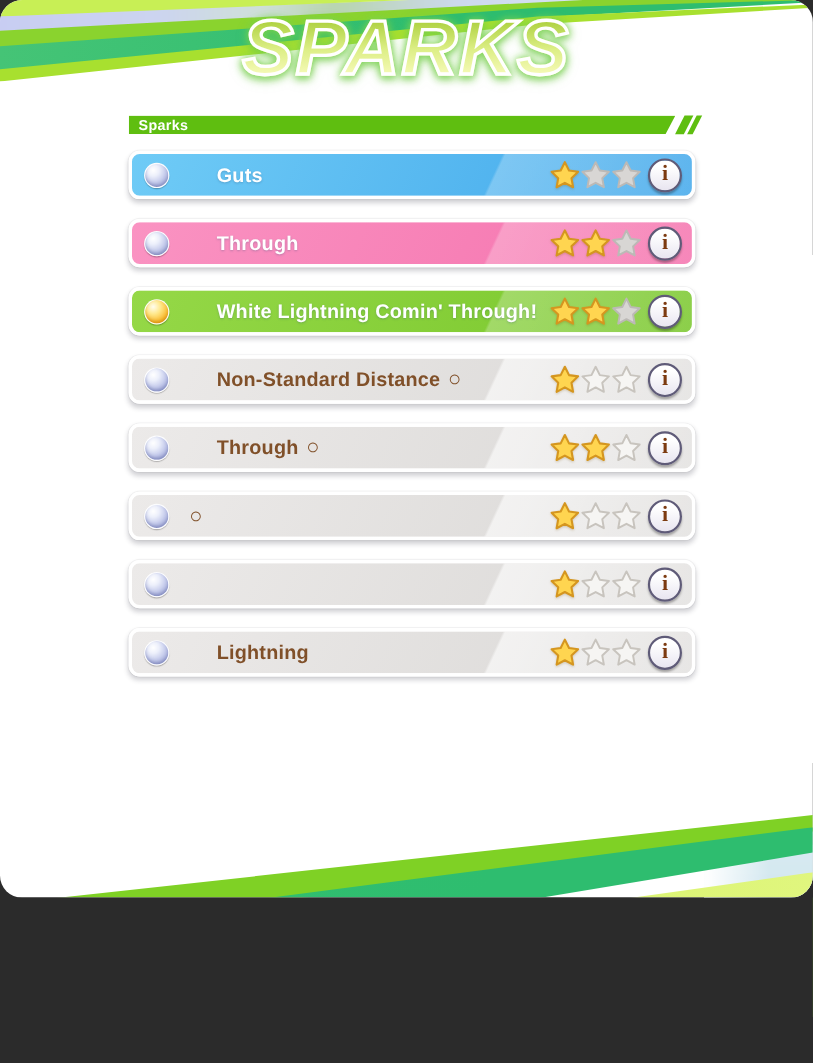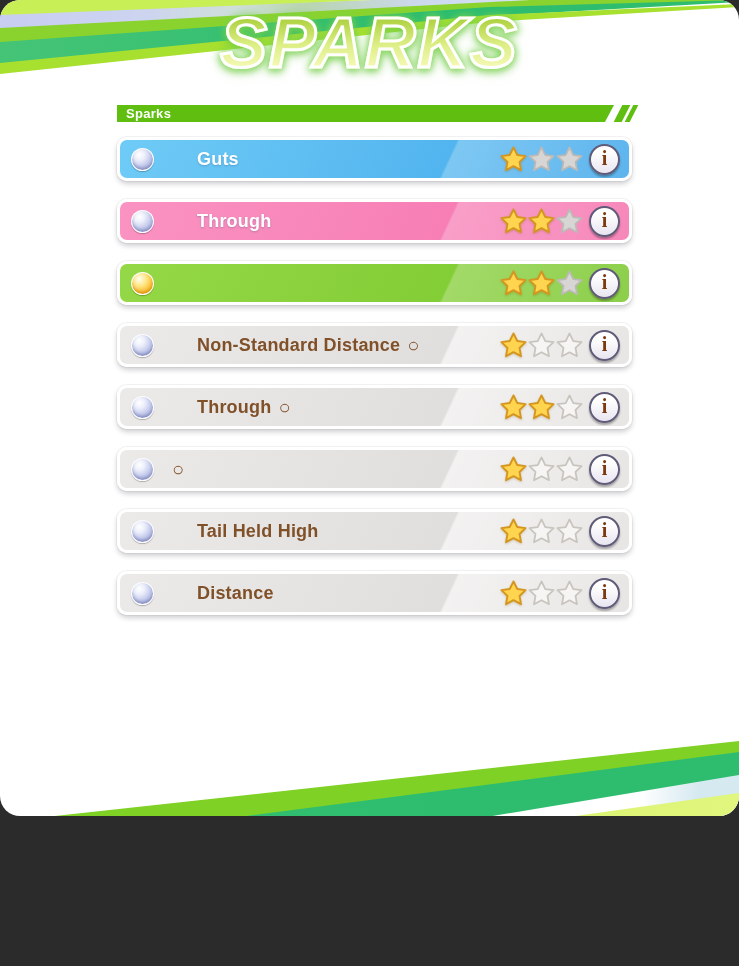--- a/index.html
+++ b/index.html
@@ -202,20 +202,21 @@
               <path d="M13 2.2 L16.4 9 L23.8 10 L18.4 15.2 L19.7 22.6 L13 19 L6.3 22.6 L7.6 15.2 L2.2 10 L9.6 9 Z"></path>
             </svg>
           </span>
         </span>
       <span class="info">
           <i>i</i>
         </span>
     </div>
       <div class="row row--green">
       <span class="radio radio--selected"></span>
+      <span class="label">White Lightning Comin' Through!</span>
 
       <span class="stars">
           <span class="star-wrap">
             <svg class="star star--gold" viewBox="0 0 26 26">
               <path d="M13 2.2 L16.4 9 L23.8 10 L18.4 15.2 L19.7 22.6 L13 19 L6.3 22.6 L7.6 15.2 L2.2 10 L9.6 9 Z"></path>
             </svg>
           </span>
           <span class="star-wrap">
             <svg class="star star--gold" viewBox="0 0 26 26">
               <path d="M13 2.2 L16.4 9 L23.8 10 L18.4 15.2 L19.7 22.6 L13 19 L6.3 22.6 L7.6 15.2 L2.2 10 L9.6 9 Z"></path>
@@ -300,46 +301,45 @@
               <path d="M13 2.2 L16.4 9 L23.8 10 L18.4 15.2 L19.7 22.6 L13 19 L6.3 22.6 L7.6 15.2 L2.2 10 L9.6 9 Z"></path>
             </svg>
           </span>
         </span>
       <span class="info">
           <i>i</i>
         </span>
     </div>
       <div class="row row--gray">
       <span class="radio"></span>
-      <span class="label">Tail Held High</span>
-
-      <span class="stars">
-          <span class="star-wrap">
-            <svg class="star star--gold" viewBox="0 0 26 26">
-              <path d="M13 2.2 L16.4 9 L23.8 10 L18.4 15.2 L19.7 22.6 L13 19 L6.3 22.6 L7.6 15.2 L2.2 10 L9.6 9 Z"></path>
-            </svg>
-          </span>
-          <span class="star-wrap">
-            <svg class="star star--outline" viewBox="0 0 26 26">
-              <path d="M13 2.2 L16.4 9 L23.8 10 L18.4 15.2 L19.7 22.6 L13 19 L6.3 22.6 L7.6 15.2 L2.2 10 L9.6 9 Z"></path>
-            </svg>
-          </span>
-          <span class="star-wrap">
-            <svg class="star star--outline" viewBox="0 0 26 26">
-              <path d="M13 2.2 L16.4 9 L23.8 10 L18.4 15.2 L19.7 22.6 L13 19 L6.3 22.6 L7.6 15.2 L2.2 10 L9.6 9 Z"></path>
-            </svg>
-          </span>
-        </span>
-      <span class="info">
-          <i>i</i>
-        </span>
-    </div>
-      <div class="row row--gray">
-      <span class="radio"></span>
-      <span class="label">Distance</span>
+
+      <span class="stars">
+          <span class="star-wrap">
+            <svg class="star star--gold" viewBox="0 0 26 26">
+              <path d="M13 2.2 L16.4 9 L23.8 10 L18.4 15.2 L19.7 22.6 L13 19 L6.3 22.6 L7.6 15.2 L2.2 10 L9.6 9 Z"></path>
+            </svg>
+          </span>
+          <span class="star-wrap">
+            <svg class="star star--outline" viewBox="0 0 26 26">
+              <path d="M13 2.2 L16.4 9 L23.8 10 L18.4 15.2 L19.7 22.6 L13 19 L6.3 22.6 L7.6 15.2 L2.2 10 L9.6 9 Z"></path>
+            </svg>
+          </span>
+          <span class="star-wrap">
+            <svg class="star star--outline" viewBox="0 0 26 26">
+              <path d="M13 2.2 L16.4 9 L23.8 10 L18.4 15.2 L19.7 22.6 L13 19 L6.3 22.6 L7.6 15.2 L2.2 10 L9.6 9 Z"></path>
+            </svg>
+          </span>
+        </span>
+      <span class="info">
+          <i>i</i>
+        </span>
+    </div>
+      <div class="row row--gray">
+      <span class="radio"></span>
+      <span class="label">Lightning</span>
 
       <span class="stars">
           <span class="star-wrap">
             <svg class="star star--gold" viewBox="0 0 26 26">
               <path d="M13 2.2 L16.4 9 L23.8 10 L18.4 15.2 L19.7 22.6 L13 19 L6.3 22.6 L7.6 15.2 L2.2 10 L9.6 9 Z"></path>
             </svg>
           </span>
           <span class="star-wrap">
             <svg class="star star--outline" viewBox="0 0 26 26">
               <path d="M13 2.2 L16.4 9 L23.8 10 L18.4 15.2 L19.7 22.6 L13 19 L6.3 22.6 L7.6 15.2 L2.2 10 L9.6 9 Z"></path>

